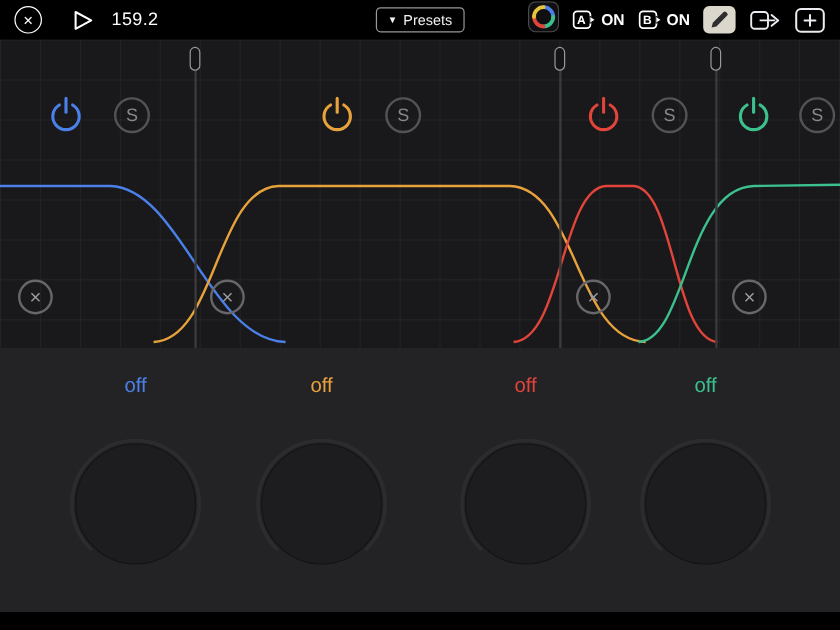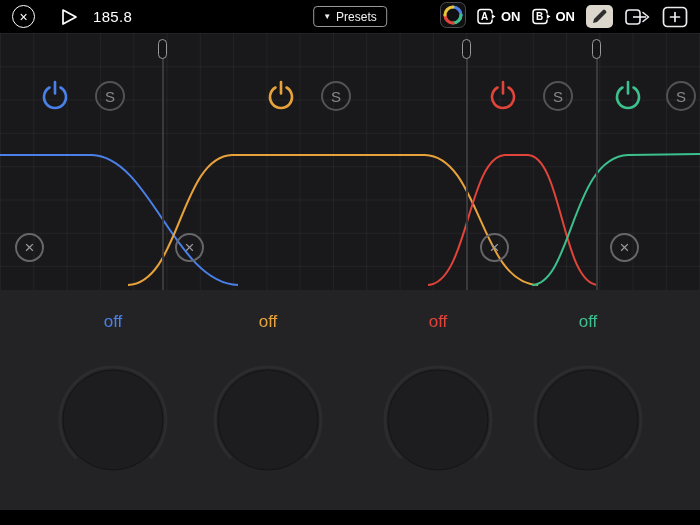--- a/index.html
+++ b/index.html
@@ -64,21 +64,21 @@
   <header class="toolbar">
     <div class="tb-left">
       <div class="close-btn">
         <span>×</span>
       </div>
       <div class="icon-btn play-btn">
         <svg width="19" height="20" viewBox="0 0 19 20">
           <path d="M3,3 L16,10 L3,17 Z" fill="none" stroke="#fff" stroke-width="1.7" stroke-linejoin="round"></path>
         </svg>
       </div>
-      <div class="tempo">185.8</div>
+      <div class="tempo">159.2</div>
     </div>
 
     <div class="presets-btn">
       <span class="caret">▼</span>
       <span>Presets</span>
     </div>
 
     <div class="tb-right">
       <div>
         <svg width="26" height="26" viewBox="0 0 26 26">

